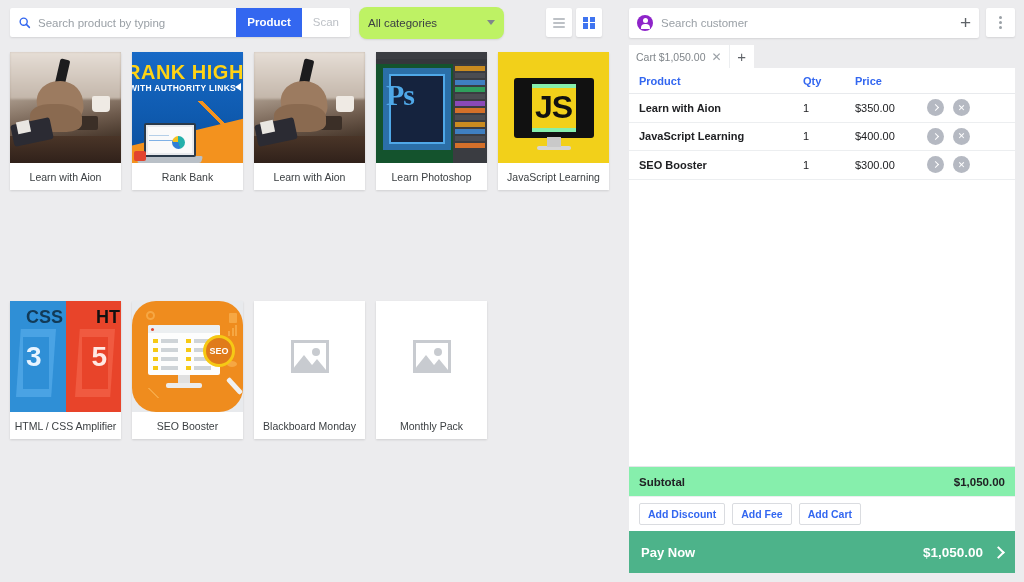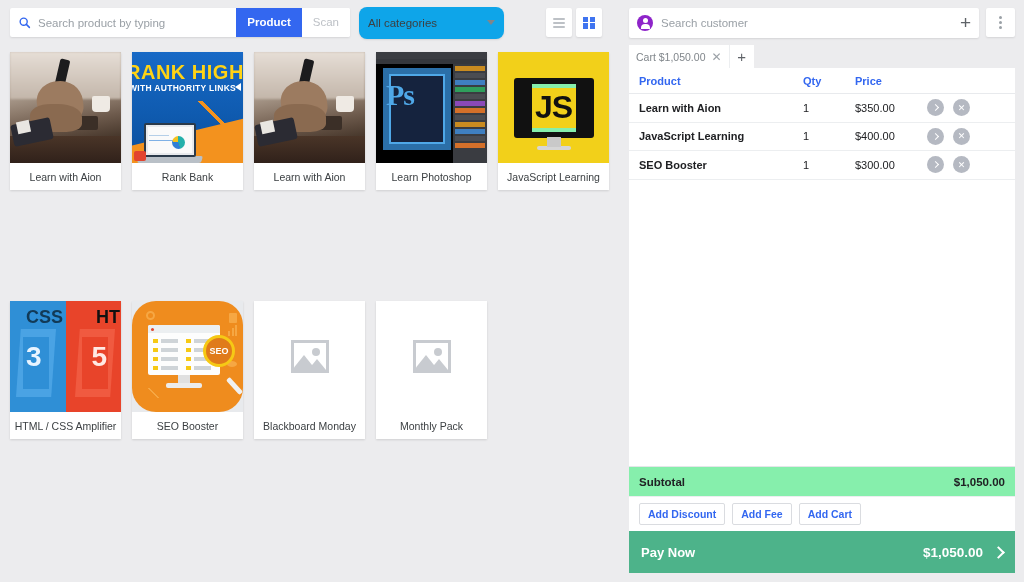--- a/index.html
+++ b/index.html
@@ -57,21 +57,21 @@
     font-size: 11.5px;
     font-family: "Liberation Sans", sans-serif;
     padding: 0 11px;
     height: 29px;
     line-height: 29px;
   }
   .seg-btn.active { background: #3367f0; color: #fff; font-weight: bold; }
   .seg-btn.inactive { background: #ffffff; color: #bdc1c6; }
 
   .cat-select {
-    background: #0ea5e9;
+    background: #bef264;
     height: 29px;
     width: 145px;
     border-radius: 8px;
     box-shadow: 0 1px 2px rgba(0,0,0,0.10);
     display: flex; align-items: center;
     padding: 16px 9px;
     cursor: pointer;
     position: relative;
   }
   .cat-label { font-size: 11.5px; color: #3c4043; }
@@ -152,21 +152,21 @@
      background: linear-gradient(45deg,transparent 47%,#f3921e 47%,#f3921e 53%,transparent 53%); }
   .th-rank .lap { position:absolute; left:12px; bottom:6px; width:52px; height:34px; background:#e8eaed; border:2px solid #2b3a4a; border-radius:2px; }
   .th-rank .lapscr { position:absolute; inset:2px; background:#fafafa; }
   .th-rank .lapbase { position:absolute; left:6px; bottom:0px; width:64px; height:7px; background:#b9c0c7; border-radius:2px; transform: skewX(-16deg); }
   .th-rank .pie { position:absolute; left:40px; bottom:14px; width:13px; height:13px; border-radius:50%; background: conic-gradient(#24b0ab 0 45%, #2f7fd6 45% 78%, #f3c220 78% 100%); }
   .th-rank .chl { position:absolute; left:17px; bottom:22px; width:26px; height:1.5px; background:#7fb1e6; }
   .th-rank .chl2 { position:absolute; left:17px; bottom:27px; width:20px; height:1.5px; background:#b5cfe8; }
   .th-rank .red { position:absolute; left:2px; bottom:2px; width:12px; height:10px; background:#e2442f; border-radius:2px; }
 
   
-  .th-ps { width:100%; height:100%; position:relative; background:#000000; overflow:hidden; }
+  .th-ps { width:100%; height:100%; position:relative; background:#14532d; overflow:hidden; }
   .th-ps .topbar { position:absolute; left:0; right:0; top:0; height:7px; background:#3b3d42; }
   .th-ps .topbar2 { position:absolute; left:0; right:0; top:7px; height:5px; background:#35373c; }
   .th-ps .canvas { position:absolute; left:7px; top:16px; width:68px; height:82px; background:#2b6fa8; }
   .th-ps .inner { position:absolute; inset:6px; background:#15233e; border:2px solid #4fa8e8; }
   .th-ps .ps { position:absolute; left:10px; top:26px; font-size:30px; font-weight:bold; color:#4fa8e8; font-family:"Liberation Serif",serif; letter-spacing:-1px; }
   .th-ps .panel { position:absolute; right:0; top:12px; width:34px; bottom:0; background:#3a3c41; }
   .th-ps .panel i { display:block; height:5px; margin:2px 2px; }
   .th-ps .c1 { background:#c98b20; } .th-ps .c2 { background:#3f7fc0; }
   .th-ps .c3 { background:#8a49b8; } .th-ps .c4 { background:#d4702a; }
   .th-ps .c5 { background:#4a4c52; } .th-ps .c6 { background:#2f9e5c; }

